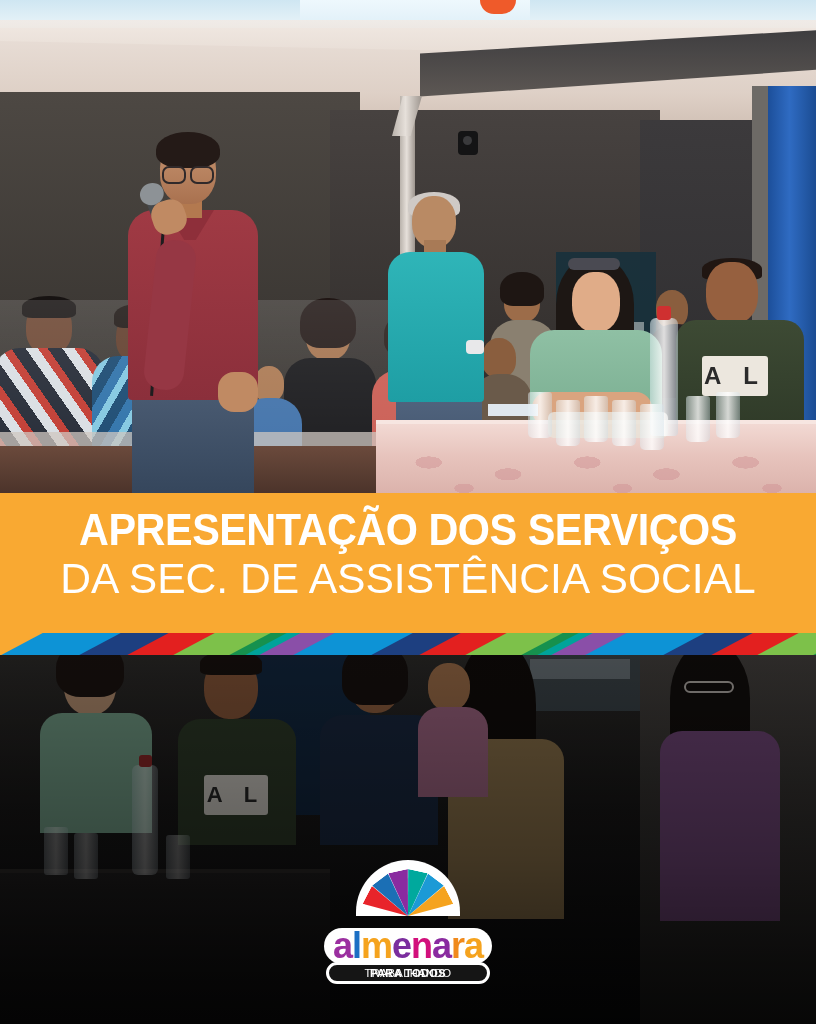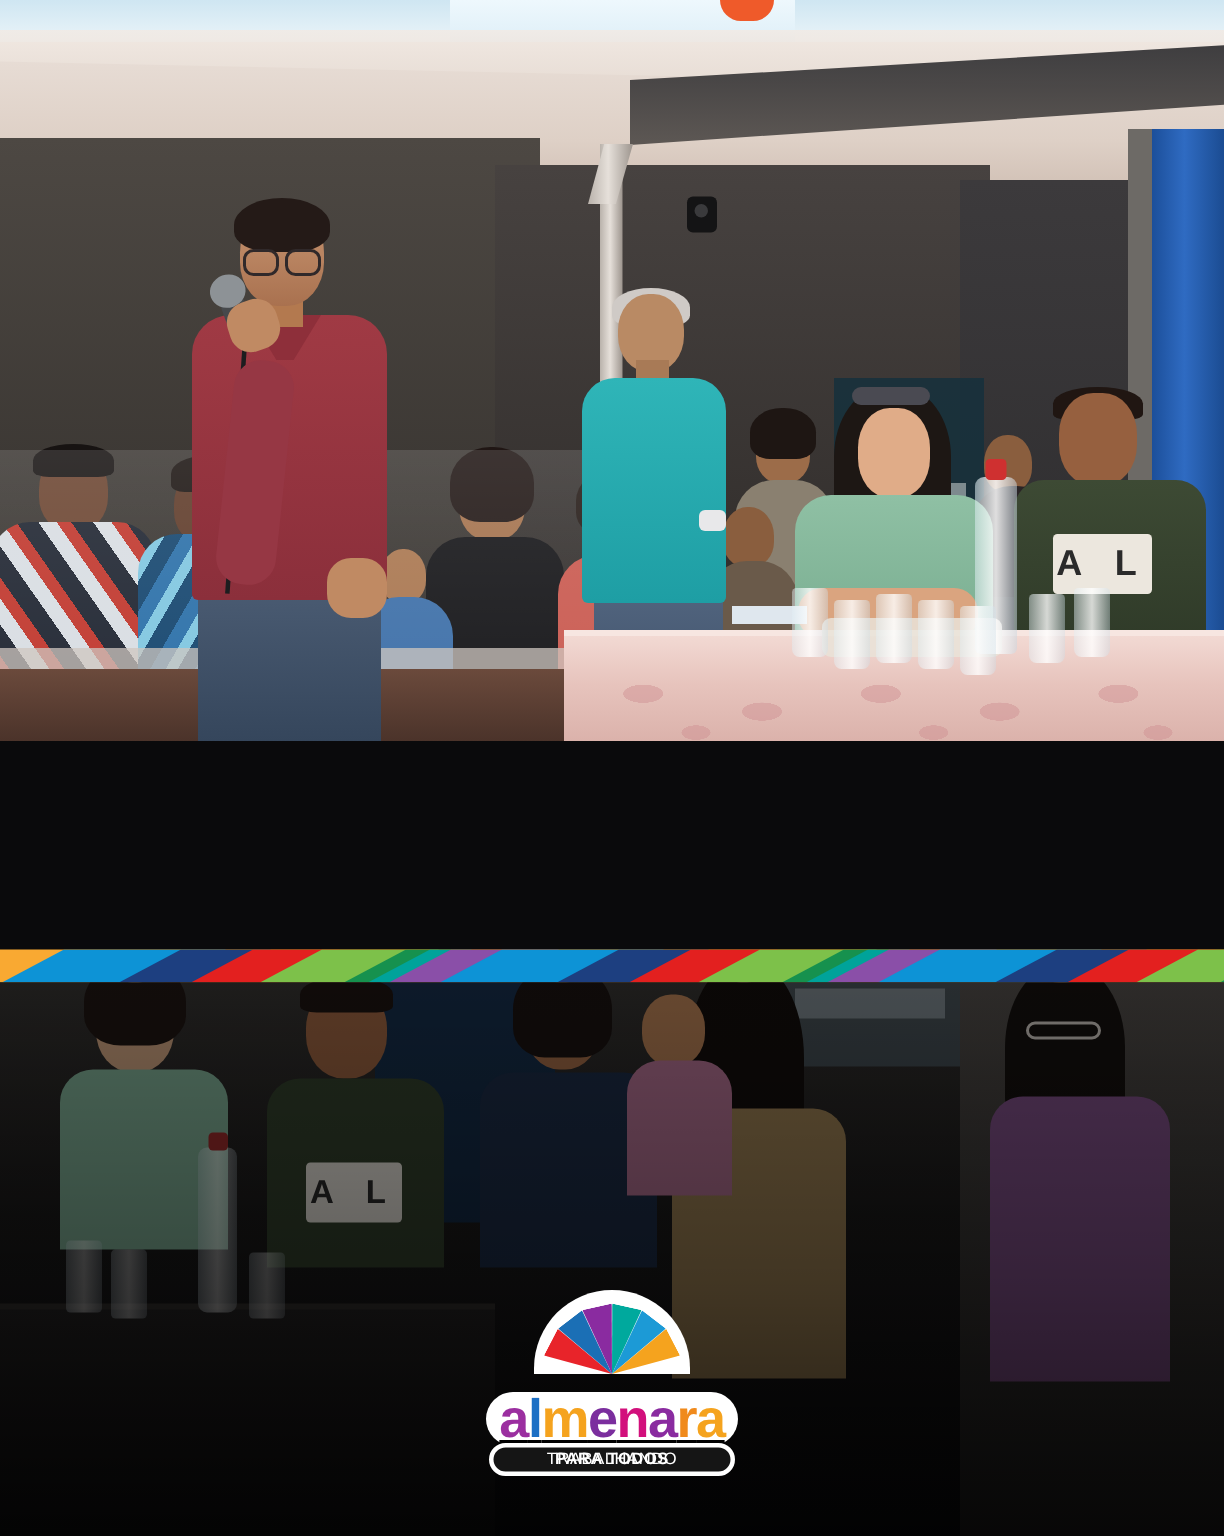--- a/index.html
+++ b/index.html
@@ -169,21 +169,21 @@
   .wedge{position:absolute;left:46px;bottom:0;width:0;height:0;transform-origin:50% 100%;}
   .wedge i{position:absolute;left:-10px;bottom:0;width:20px;height:46px;display:block;
       clip-path:polygon(50% 100%,0 0,100% 0);}
   .logo-pref{position:absolute;left:0;top:50px;width:192px;height:20px;}
   .logo-pref .bg{position:absolute;left:30px;top:0;width:132px;height:20px;border-radius:6px;background:#fff;}
   .logo-pref span{position:absolute;left:0;top:0;width:192px;text-align:center;
       font:700 11px/20px "Liberation Sans",sans-serif;color:#151515;letter-spacing:2.6px;}
   .logo-word{position:absolute;left:0;top:66px;width:192px;height:40px;text-align:center;}
   .logo-word .wbg{position:absolute;left:12px;top:2px;width:168px;height:36px;border-radius:18px;background:#fff;}
   .logo-word .ltrs{position:absolute;left:0;top:0;width:192px;
-      font:700 36px/40px "Liberation Sans",sans-serif;letter-spacing:-1px;text-decoration:underline;}
+      font:700 36px/40px "Liberation Sans",sans-serif;letter-spacing:-1px;}
   .logo-tag{position:absolute;left:14px;top:102px;width:164px;height:22px;border-radius:11px;background:#151515;
       border:3px solid #fff;box-sizing:border-box;}
   .logo-tag span{position:absolute;left:0;top:0;width:158px;text-align:center;
       font:400 11px/16px "Liberation Sans",sans-serif;color:#fff;letter-spacing:.4px;}
   .logo-tag span b{font-weight:700;}
 </style>
 </head>
 <body>
 
 <div class="poster">
@@ -307,20 +307,24 @@
       </div>
     <div class="glass" style="left:528px;top:392px;"></div>
     <div class="glass" style="left:556px;top:400px;"></div>
     <div class="glass" style="left:584px;top:396px;"></div>
     <div class="glass" style="left:612px;top:400px;"></div>
     <div class="glass" style="left:640px;top:404px;"></div>
     <div class="glass" style="left:686px;top:396px;"></div>
     <div class="glass" style="left:716px;top:392px;"></div>
   </div>
 
+  <div class="band">
+    <div class="t1">APRESENTAÇÃO DOS SERVIÇOS</div>
+    <div class="t2">DA SEC. DE ASSISTÊNCIA SOCIAL</div>
+  </div>
 
   <div class="chev" id="chev">
       <div class="unit" style="left: 8px;">
         <div class="s" style="left: 14px; width: 108px; background: rgb(13, 147, 214); transform: skewX(-62deg);"></div>
         <div class="s" style="left: 92px; width: 60px; background: rgb(29, 63, 128); transform: skewX(-62deg);"></div>
         <div class="s" style="left: 140px; width: 58px; background: rgb(227, 32, 31); transform: skewX(-62deg);"></div>
         <div class="s" style="left: 186px; width: 78px; background: rgb(125, 193, 74); transform: skewX(-62deg);"></div>
         <div class="s" style="left: 242px; width: 30px; background: rgb(22, 145, 78); transform: skewX(-62deg);"></div>
         <div class="s" style="left: 258px; width: 28px; background: rgb(0, 163, 154); transform: skewX(-62deg);"></div>
         <div class="s" style="left: 272px; width: 72px; background: rgb(138, 79, 168); transform: skewX(-62deg);"></div>

